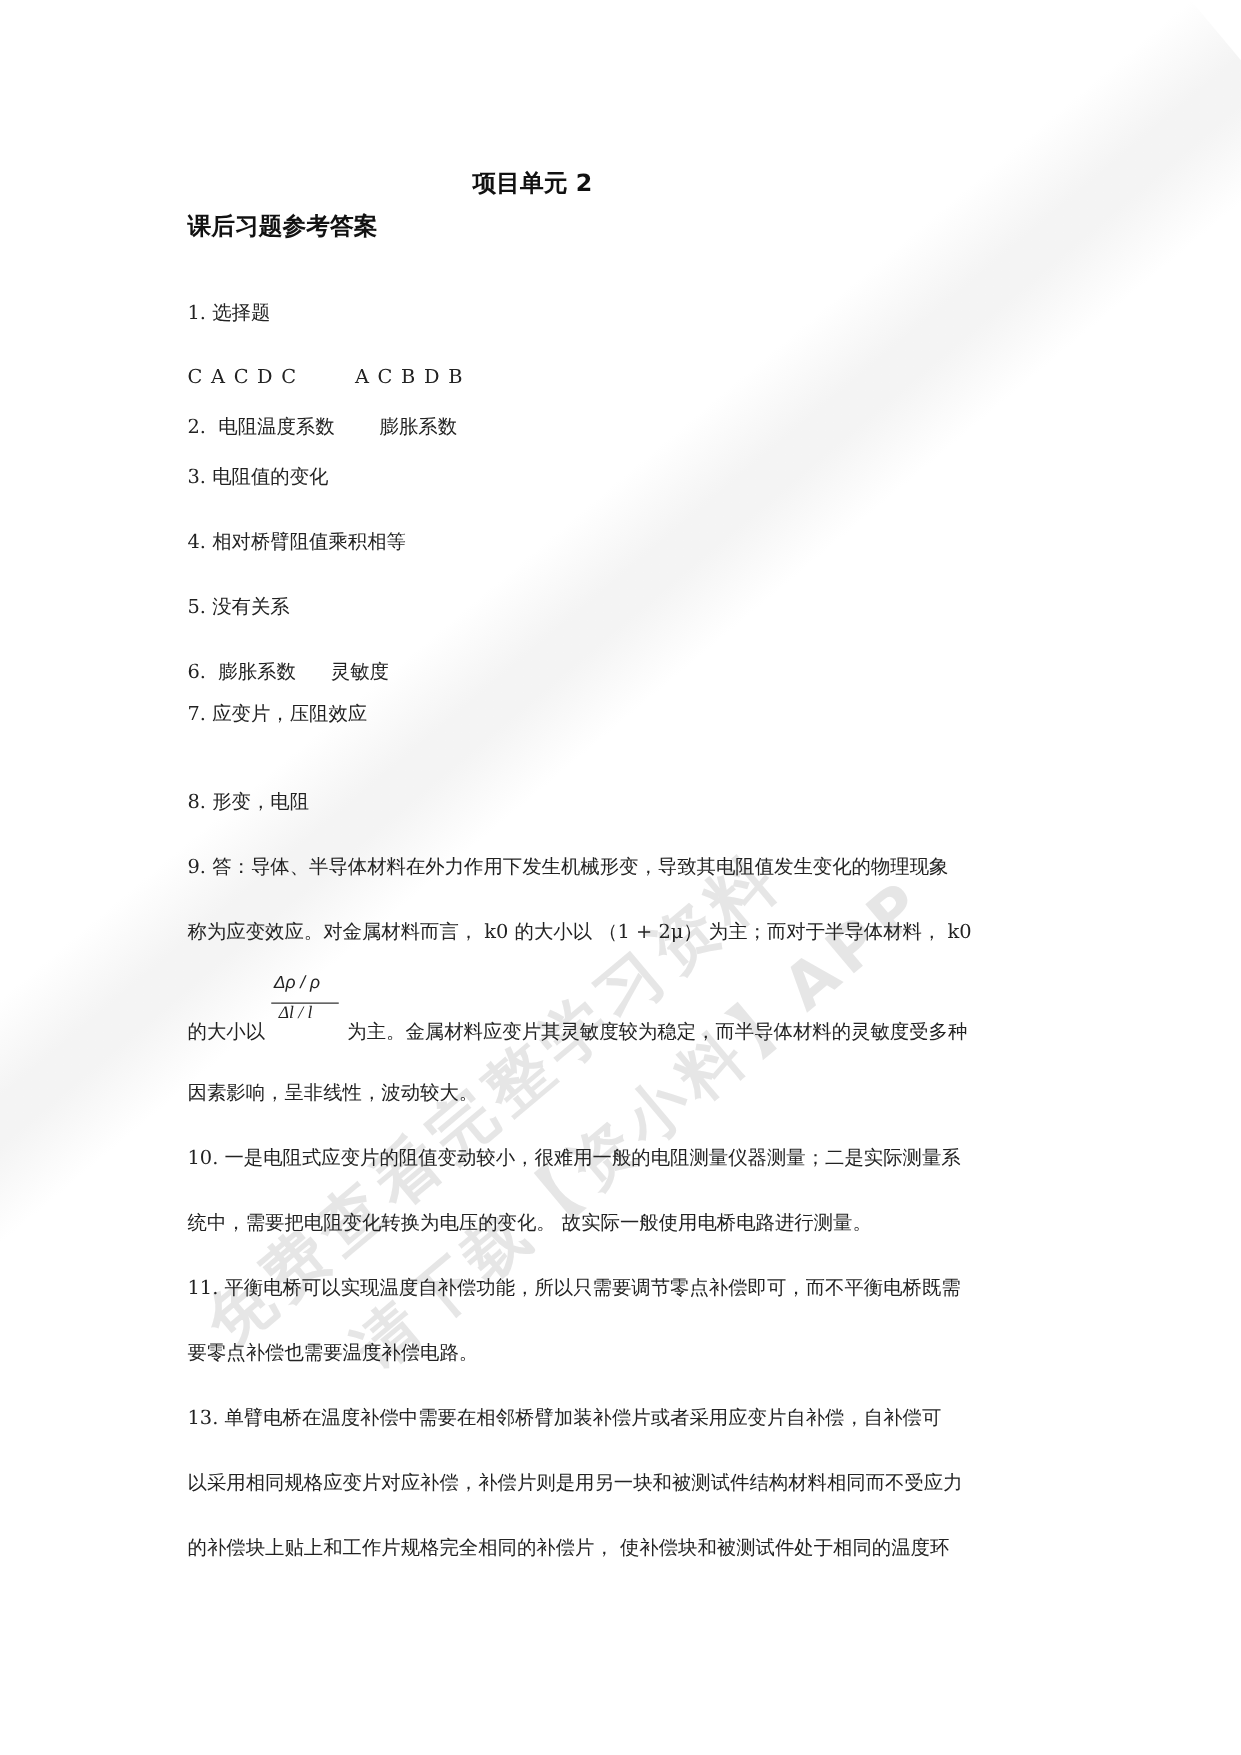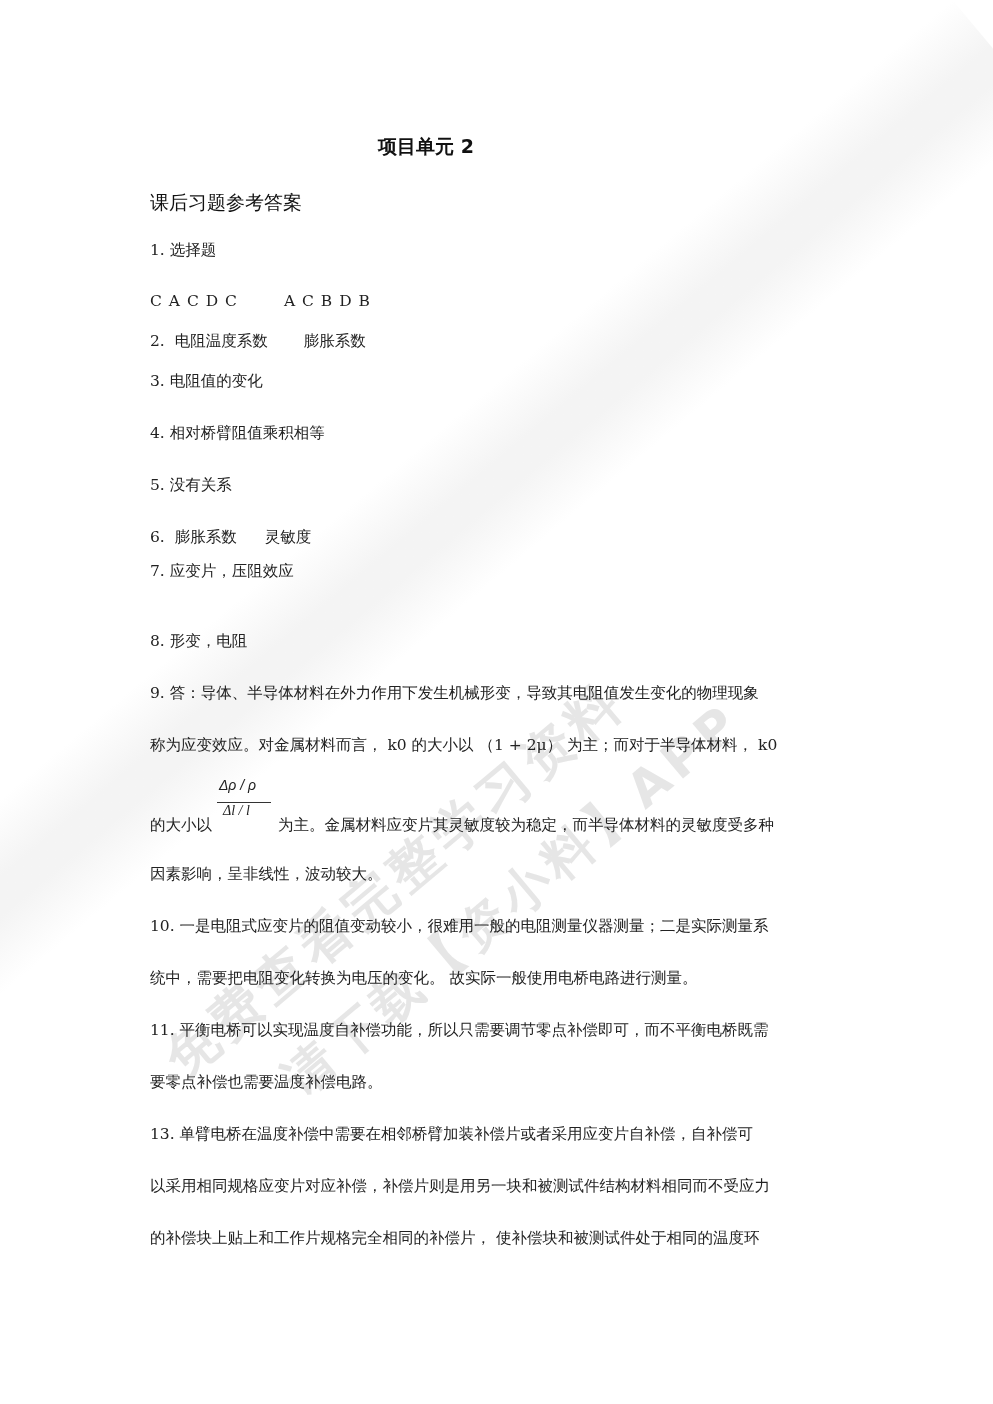--- a/index.html
+++ b/index.html
@@ -9,22 +9,22 @@
   .wm-band { position: absolute; left: -120px; top: 900px; width: 1400px; height: 150px;
              transform: rotate(-40deg); transform-origin: left top;
              background: linear-gradient(180deg, rgba(235,235,235,0) 0%, rgba(235,235,235,0.55) 40%, rgba(235,235,235,0.55) 60%, rgba(235,235,235,0) 100%); }
   .wm-text { position: absolute; font-family: "DejaVu Sans", sans-serif; font-weight: bold;
              color: rgba(200,200,200,0.45); font-size: 52px; letter-spacing: 6px;
              transform: rotate(-40deg); transform-origin: left top; white-space: nowrap; }
   .wm1 { left: 150px; top: 1040px; }
   .wm2 { left: 270px; top: 1060px; font-size: 50px; }
   .title { position: absolute; left: 0; width: 852px; top: 134px; text-align: center;
            font-family: "DejaVu Sans", sans-serif; font-weight: bold; font-size: 19px; color: #111; }
-  .subtitle { position: absolute; left: 150px; top: 190px; font-family: "DejaVu Sans", sans-serif;
-              font-weight: normal; font-size: 19px; color: #111; }
+  .subtitle { position: absolute; left: 150px; top: 168px; font-family: "DejaVu Sans", sans-serif;
+              font-weight: bold; font-size: 19px; color: #111; }
   .line { position: absolute; left: 150px; font-size: 15.5px; white-space: nowrap; color: #222; }
   .gap { display: inline-block; width: 36px; }
   .gap2 { display: inline-block; width: 46px; }
   .frac { display: inline-block; vertical-align: middle; position: relative; width: 56px; height: 10px; }
   .frac .num { position: absolute; left: 2px; top: -44px; font-style: italic; font-size: 14px; font-family: Liberation Sans, sans-serif; }
   .frac .bar { position: absolute; left: 0; top: -19px; width: 54px; height: 1px; background: #333; }
   .frac .den { position: absolute; left: 6px; top: -18px; font-style: italic; font-size: 14px; font-family: "Liberation Serif", serif; }
 </style>
 </head>
 <body>

